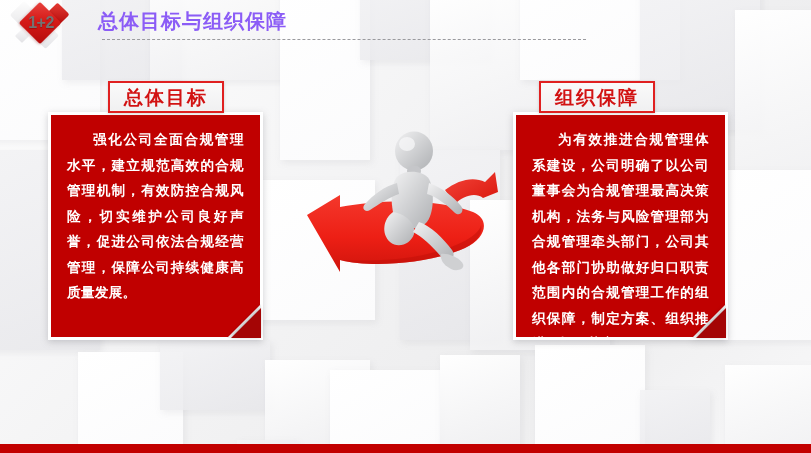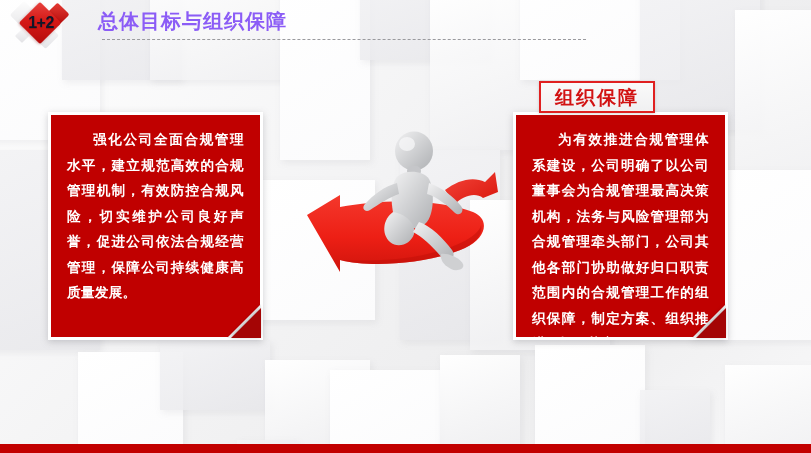--- a/index.html
+++ b/index.html
@@ -108,21 +108,21 @@
     border-radius: 1px;
   }
   .logo-text {
     position: absolute;
     left: 11px;
     top: 13px;
     width: 44px;
     text-align: center;
     font-size: 16px;
     font-weight: bold;
-    color: #0f172a;
+    color: #737373;
     letter-spacing: -0.5px;
     text-shadow: 0 1px 1px rgba(120,0,0,0.45);
     font-family: "Liberation Sans", sans-serif;
   }
   .header-title {
     position: absolute;
     left: 98px;
     top: 8px;
     font-size: 20px;
     font-weight: bold;
@@ -277,20 +277,21 @@
 
   <div class="card card-left">
     <div class="card-inner">
       <div class="card-text">强化公司全面合规管理水平，建立规范高效的合规管理机制，有效防控合规风险，切实维护公司良好声誉，促进公司依法合规经营管理，保障公司持续健康高质量发展。</div>
     </div>
     <div class="fold">
       <div class="fold-cut"></div>
       <div class="fold-flap"></div>
     </div>
   </div>
+  <div class="chip chip-left">总体目标</div>
 
   <div class="card card-right">
     <div class="card-inner">
       <div class="card-text">为有效推进合规管理体系建设，公司明确了以公司董事会为合规管理最高决策机构，法务与风险管理部为合规管理牵头部门，公司其他各部门协助做好归口职责范围内的合规管理工作的组织保障，制定方案、组织推进、抓好落实。</div>
     </div>
     <div class="fold">
       <div class="fold-cut"></div>
       <div class="fold-flap"></div>
     </div>
   </div>

